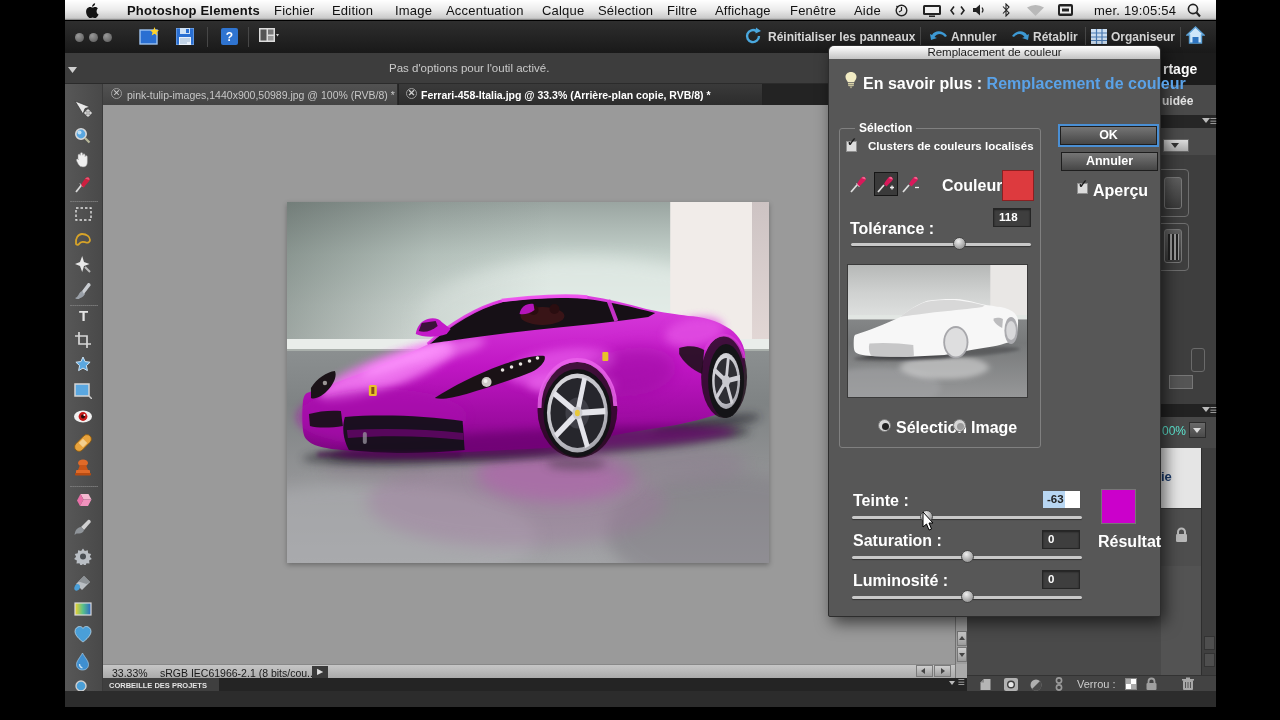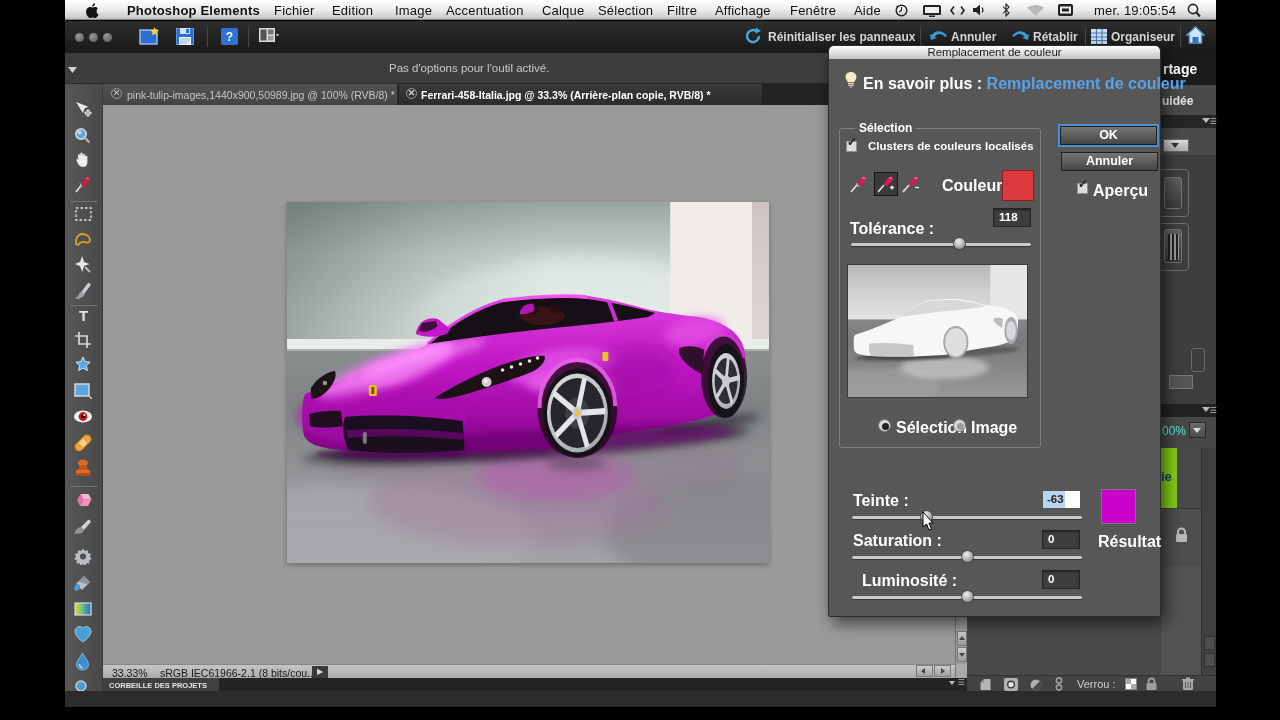--- a/index.html
+++ b/index.html
@@ -439,21 +439,21 @@
 </div>
 <div class="rseg" style="left:1161px;top:404px;width:55px;height:13px;background:#222;">
       <span style="position:absolute;right:6px;top:3px;width:0;height:0;border-left:4px solid transparent;border-right:4px solid transparent;border-top:5px solid #bbb"></span>
       <span style="position:absolute;right:-1px;top:2px;color:#bbb;font-size:8px">☰</span>
     </div>
 <div class="rseg" style="left:1161px;top:417px;width:55px;height:31px;background:#484848;">
   <span style="position:absolute;left:1px;top:7px;color:#5eead4;font-size:12px">00%</span>
   <span style="position:absolute;left:28px;top:5px;width:17px;height:16px;background:linear-gradient(#6a6a6a,#4a4a4a);border:1px solid #2c2c2c"></span>
   <span style="position:absolute;left:32px;top:11px;width:0;height:0;border-left:4px solid transparent;border-right:4px solid transparent;border-top:5px solid #ddd"></span>
 </div>
-<div class="rseg" style="left:1161px;top:448px;width:16px;height:60px;background:#84cc16;">
+<div class="rseg" style="left:1161px;top:448px;width:40px;height:60px;background:#e5e5e5;">
       <span style="position:absolute;left:0px;top:21px;color:#1a3a6b;font-weight:bold;font-size:13px">ie</span>
     </div>
 <div class="rseg" style="left:1201px;top:448px;width:15px;height:227px;background:#3f3f3f;border-left:1px solid #2e2e2e;">
 <span style="position:absolute;left:2px;top:188px;width:11px;height:14px;background:#4e4e4e;border:1px solid #333"></span>
 <span style="position:absolute;left:2px;top:205px;width:11px;height:14px;background:#4e4e4e;border:1px solid #333"></span>
 </div>
 <div class="rseg" style="left:1161px;top:508px;width:40px;height:58px;background:#4e4e4e;border-top:1px solid #3c3c3c;">
   <svg style="position:absolute;left:13px;top:18px" width="15" height="17" viewBox="0 0 15 17">
         <path d="M4 7V5a3.5 3.5 0 0 1 7 0v2" fill="none" stroke="#b9b9b9" stroke-width="2"></path>
         <rect x="2" y="7" width="11" height="8" rx="1.2" fill="#b9b9b9"></rect>
@@ -607,21 +607,21 @@
         <span style="position:absolute;left:4px;top:2px">-63</span>
       </div>
   <div class="abs" style="left:272px;top:443px;width:35px;height:35px;background:#cb00cb;border:1px solid #777"></div>
   <div class="dlab" style="left:269px;top:487px">Résultat</div>
   <div class="sldtrack" style="left:23px;top:470px;width:230px"></div>
   <div class="sldthumb" style="left:91px;top:464px"></div>
   <div class="dlab" style="left:24px;top:486px">Saturation :</div>
   <div class="valbox" style="left:213px;top:484px">0</div>
   <div class="sldtrack" style="left:23px;top:510px;width:230px"></div>
   <div class="sldthumb" style="left:132px;top:504px"></div>
-  <div class="dlab" style="left:33px;top:526px">Luminosité :</div>
+  <div class="dlab" style="left:24px;top:526px">Luminosité :</div>
   <div class="valbox" style="left:213px;top:524px">0</div>
   <div class="sldtrack" style="left:23px;top:550px;width:230px"></div>
   <div class="sldthumb" style="left:132px;top:544px"></div>
 
   <div class="btn" style="left:231px;top:80px;box-shadow:0 0 0 2px #4a8fd4">OK</div>
   <div class="btn" style="left:232px;top:106px">Annuler</div>
   <div class="cb" style="left:248px;top:137px"></div>
       <div class="ck" style="left:249px;top:131px">✓</div>
   <div class="dlab" style="left:264px;top:136px">Aperçu</div>
 

